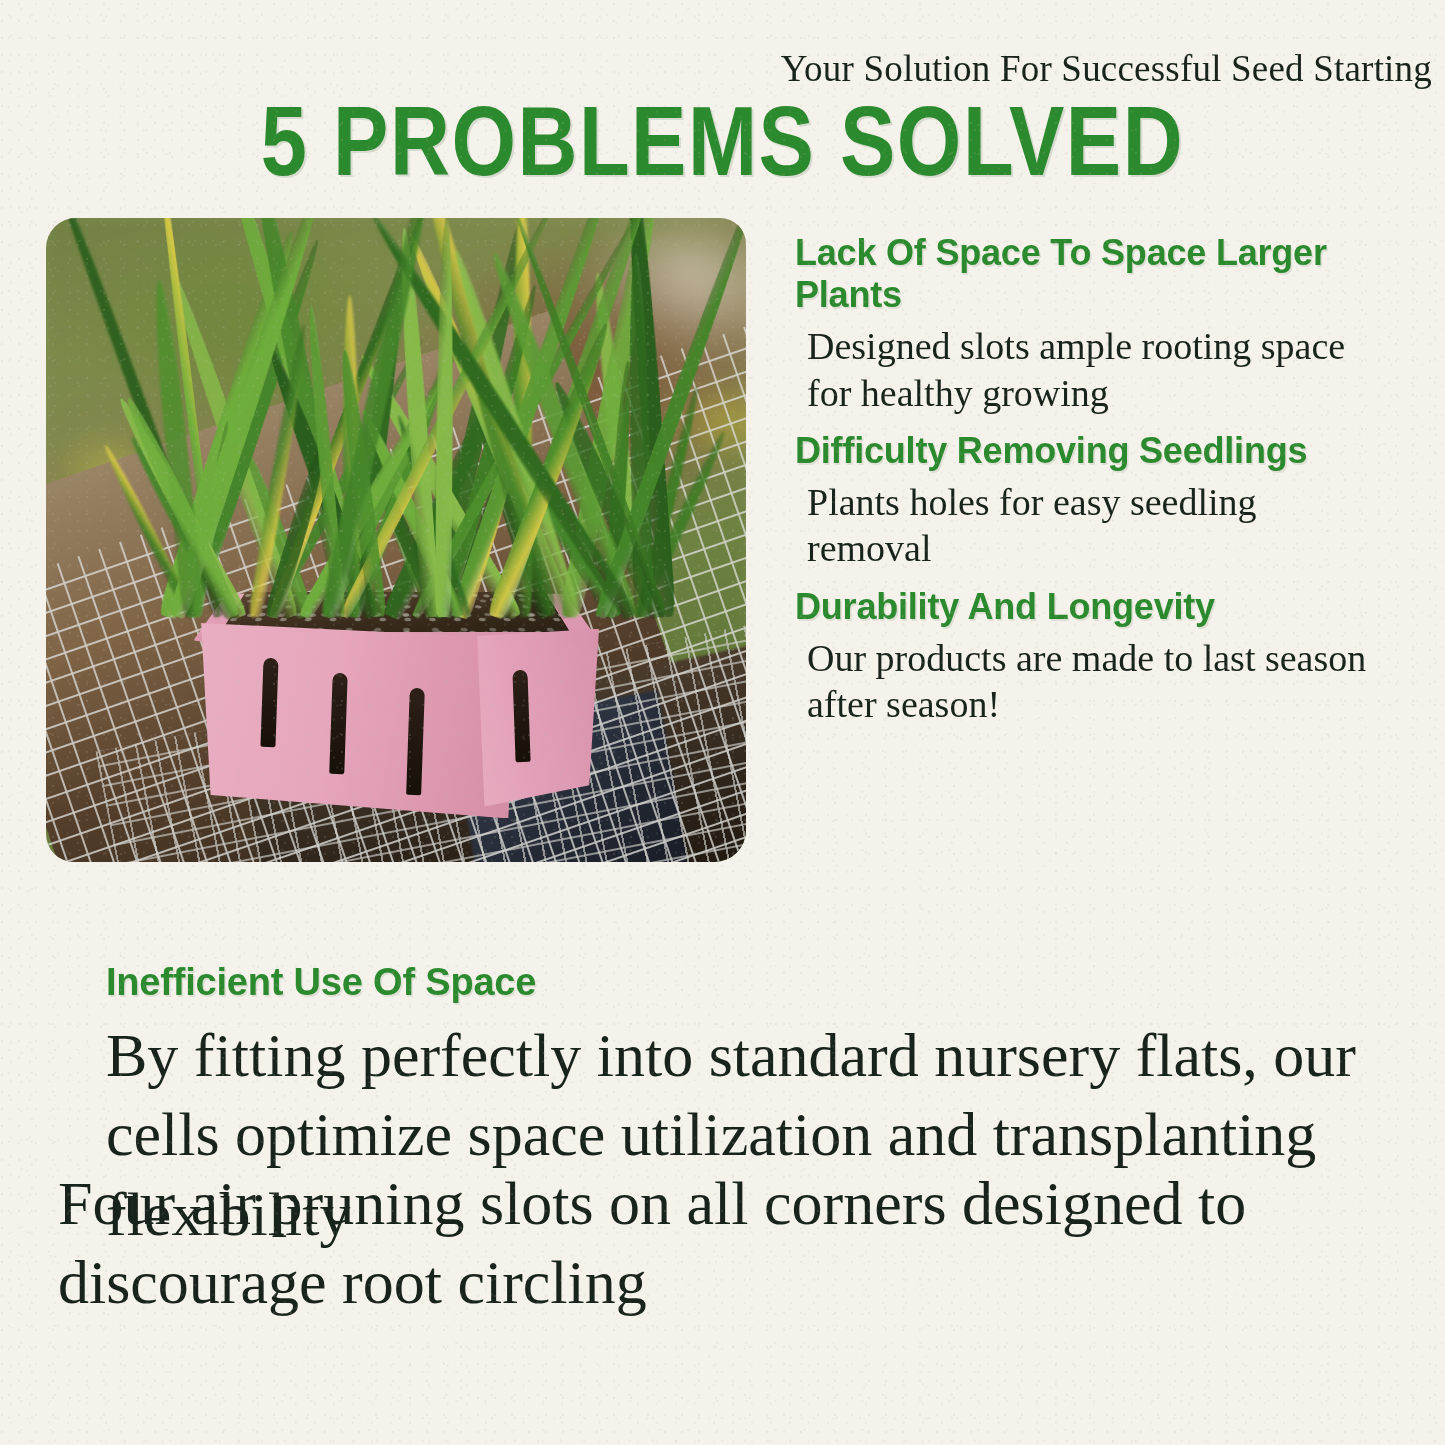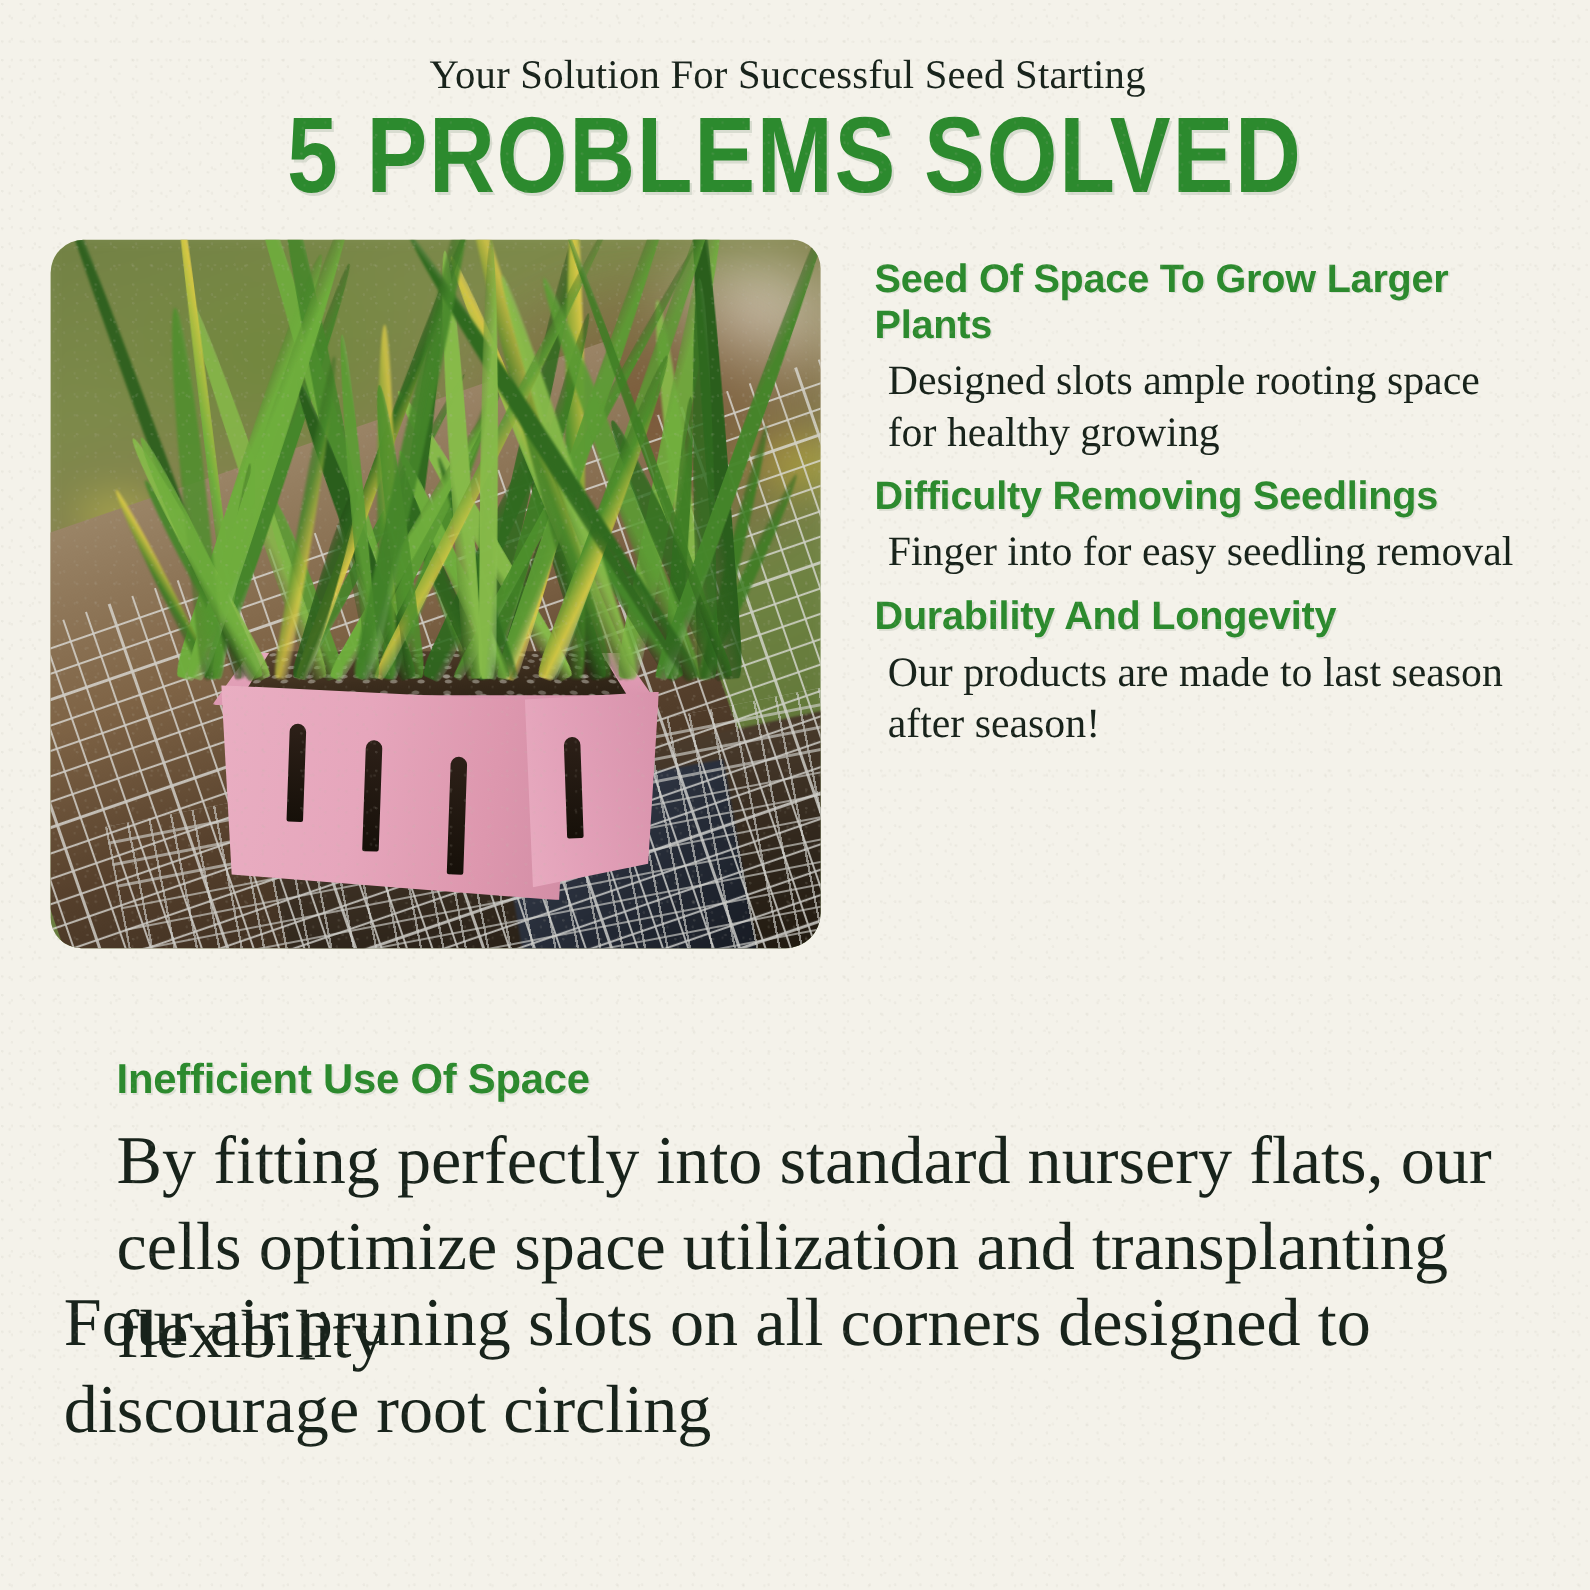--- a/index.html
+++ b/index.html
@@ -31,21 +31,21 @@
   }
 
   .page { position: absolute; inset: 0; }
 
   
   #tagline {
     position: absolute;
     top: 47px;
     left: 0;
     width: 1432px;
-    text-align: center;
+    text-align: right;
     font-family: "Liberation Serif", serif;
     font-size: 37px;
     letter-spacing: .2px;
     color: #18231b;
     white-space: nowrap;
   }
   #main-title {
     position: absolute;
     top: 92px;
     left: 0;
@@ -340,26 +340,26 @@
           <div class="leaf" style="left: 28.81%; width: 13.5px; height: 297px; transform: rotate(9.5deg); background: linear-gradient(95deg, rgba(0, 0, 0, 0.22), rgb(69, 134, 42) 38%, rgb(217, 200, 69) 78%, rgba(255, 255, 255, 0.22)); z-index: 16; filter: blur(1.1px); opacity: 0.82;"></div>
           <div class="leaf" style="left: 17.29%; width: 20.3px; height: 456px; transform: rotate(18.2deg); background: linear-gradient(95deg, rgba(0, 0, 0, 0.22), rgb(111, 174, 61) 38%, rgb(111, 174, 61) 78%, rgba(255, 255, 255, 0.22)); z-index: 17; filter: blur(0.25px); opacity: 0.98;"></div>
           <div class="leaf" style="left: 87.51%; width: 9.2px; height: 443px; transform: rotate(-20deg); background: linear-gradient(85deg, rgba(0, 0, 0, 0.22), rgb(61, 125, 36) 38%, rgb(61, 125, 36) 78%, rgba(255, 255, 255, 0.22)); z-index: 18; filter: blur(0.25px); opacity: 0.83;"></div>
           <div class="leaf" style="left: 69.79%; width: 18.8px; height: 237px; transform: rotate(-17.1deg); background: linear-gradient(85deg, rgba(0, 0, 0, 0.22), rgb(42, 94, 28) 38%, rgb(42, 94, 28) 78%, rgba(255, 255, 255, 0.22)); z-index: 10; filter: blur(0.25px); opacity: 0.88;"></div>
         </div>
     </div>
   </div>
 
   <div id="right-col">
     <div class="rc-item">
-      <div class="rc-head">Seed Of Space To Grow Larger Plants</div>
+      <div class="rc-head">Lack Of Space To Space Larger Plants</div>
       <div class="rc-body">Designed slots ample rooting space for healthy growing</div>
     </div>
     <div class="rc-item">
       <div class="rc-head">Difficulty Removing Seedlings</div>
-      <div class="rc-body">Finger into for easy seedling removal</div>
+      <div class="rc-body">Plants holes for easy seedling removal</div>
     </div>
     <div class="rc-item">
       <div class="rc-head">Durability And Longevity</div>
       <div class="rc-body">Our products are made to last season after season!</div>
     </div>
   </div>
 
   <div class="bottom-sec" id="sec-space">
     <div class="bs-head">Inefficient Use Of Space</div>
     <div class="bs-body">By fitting perfectly into standard nursery flats, our cells optimize space utilization and transplanting flexibility</div>

